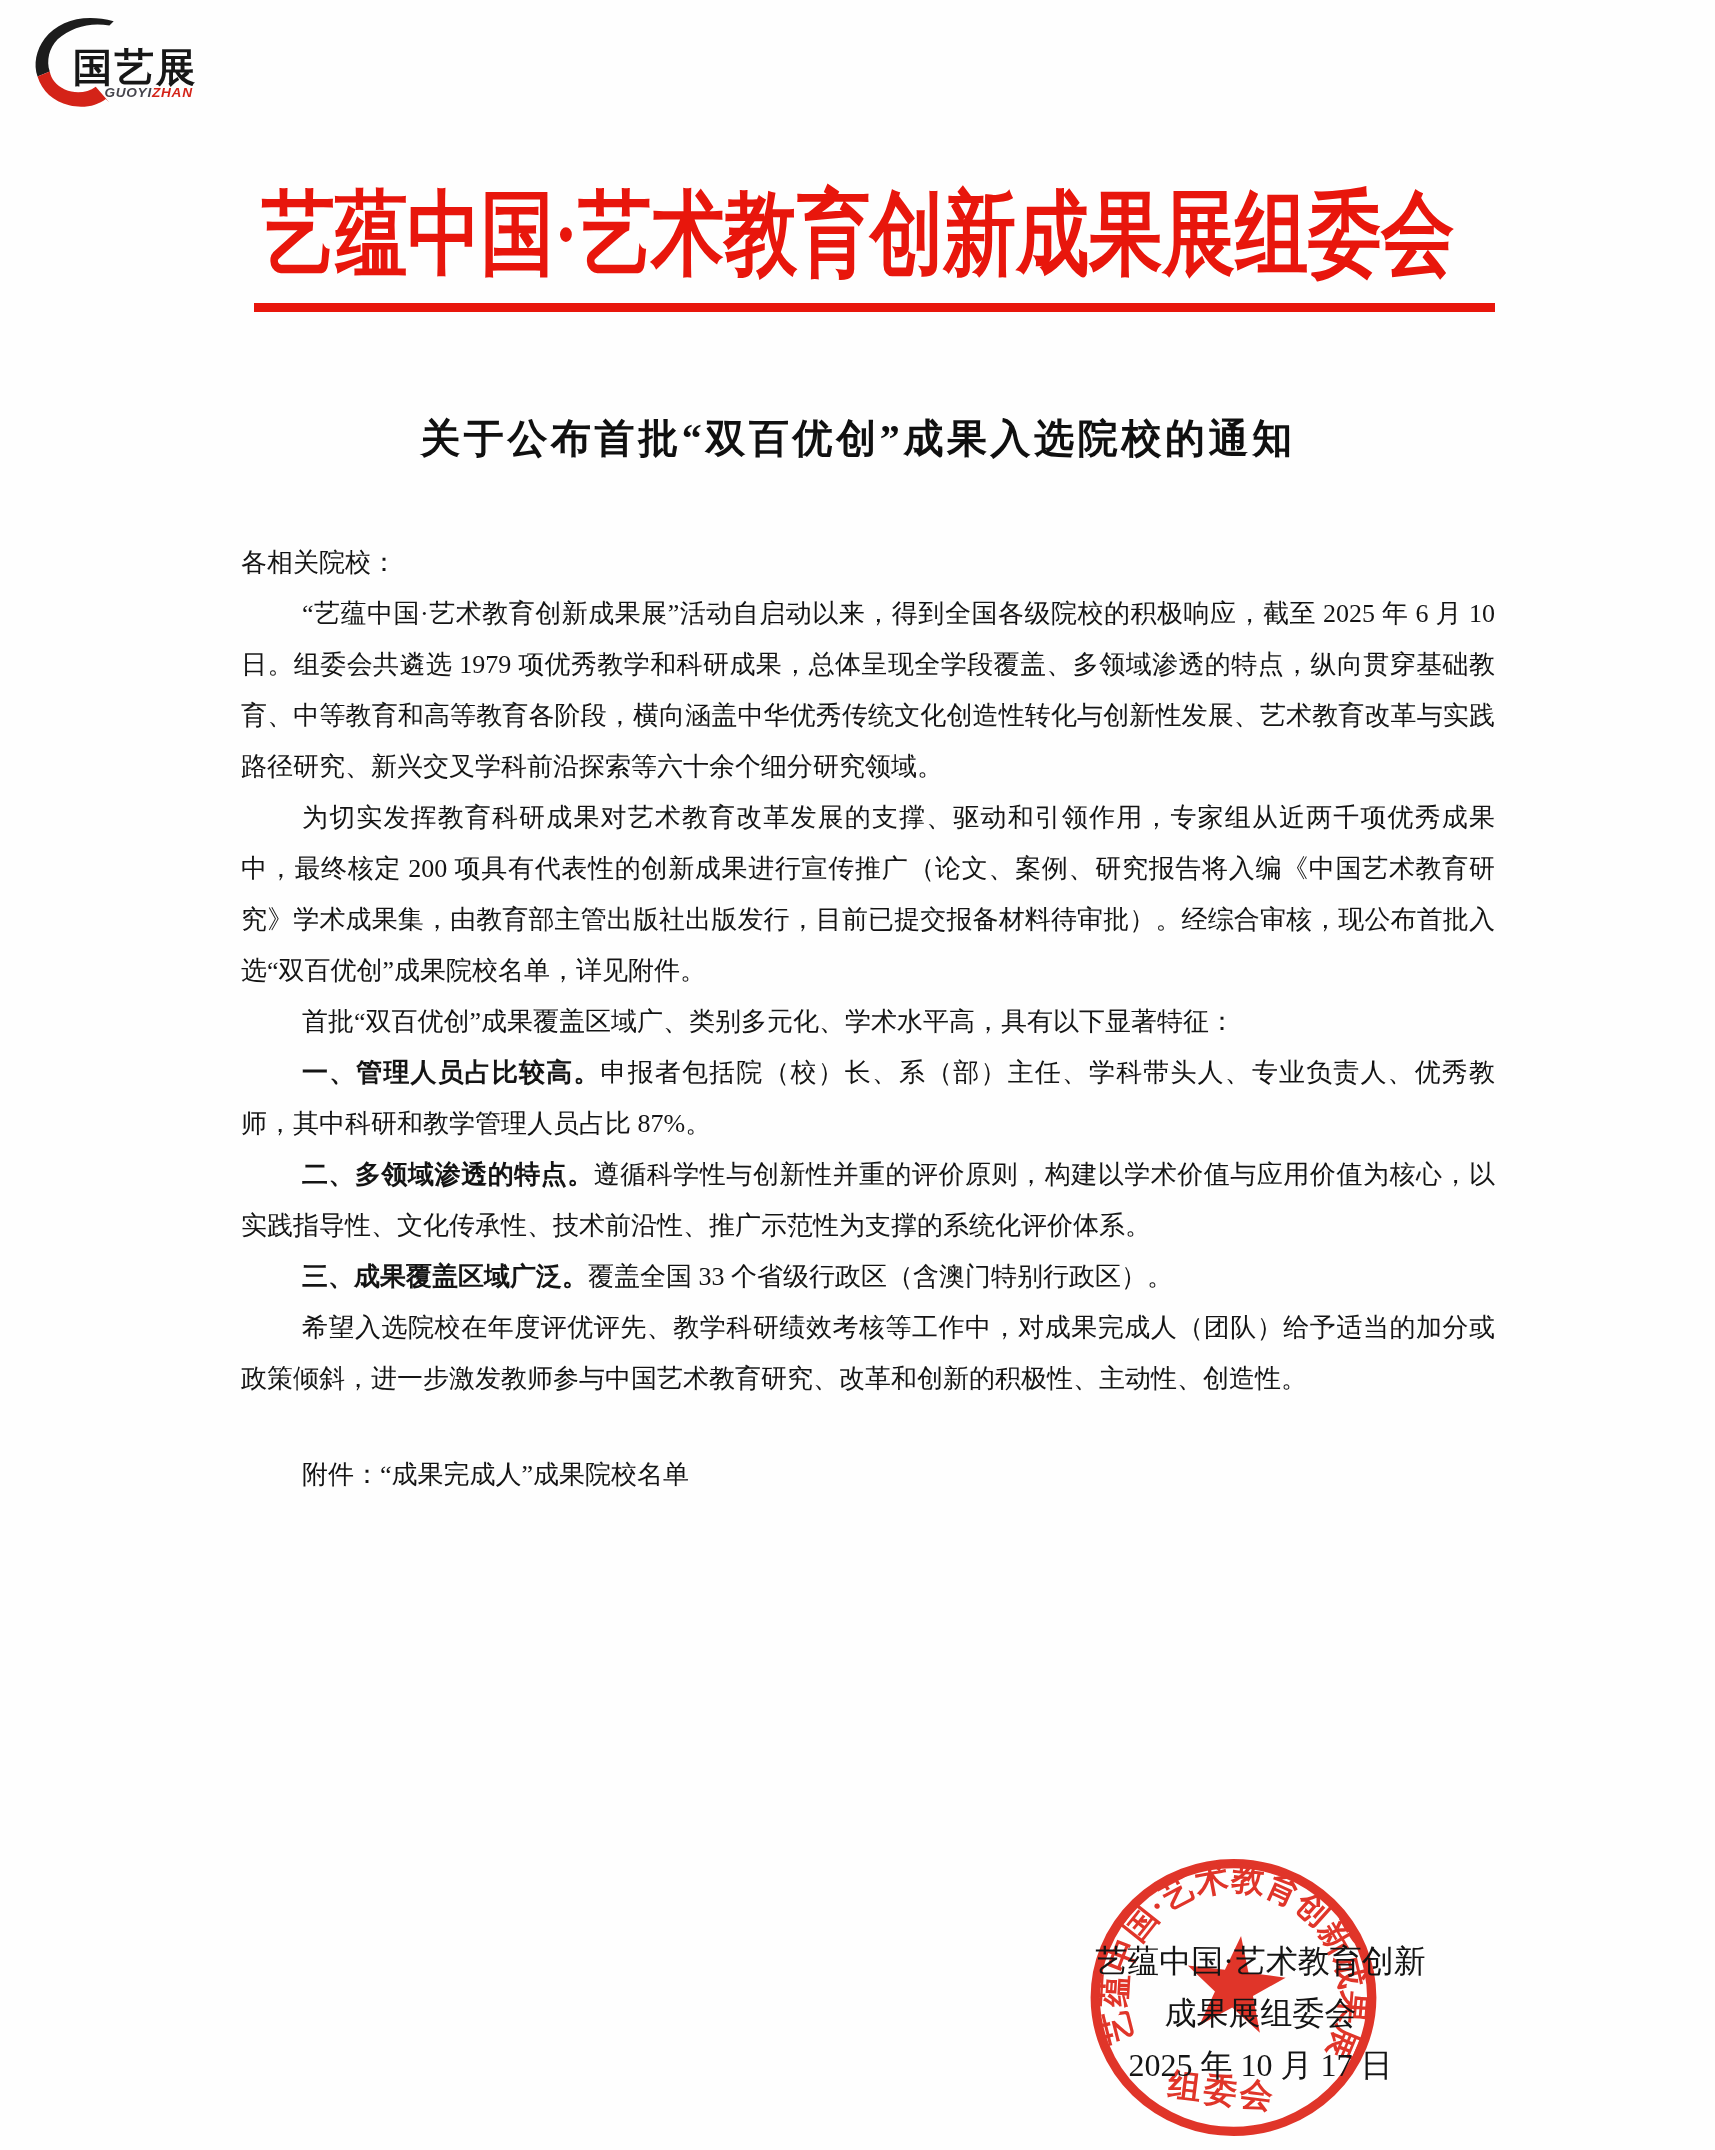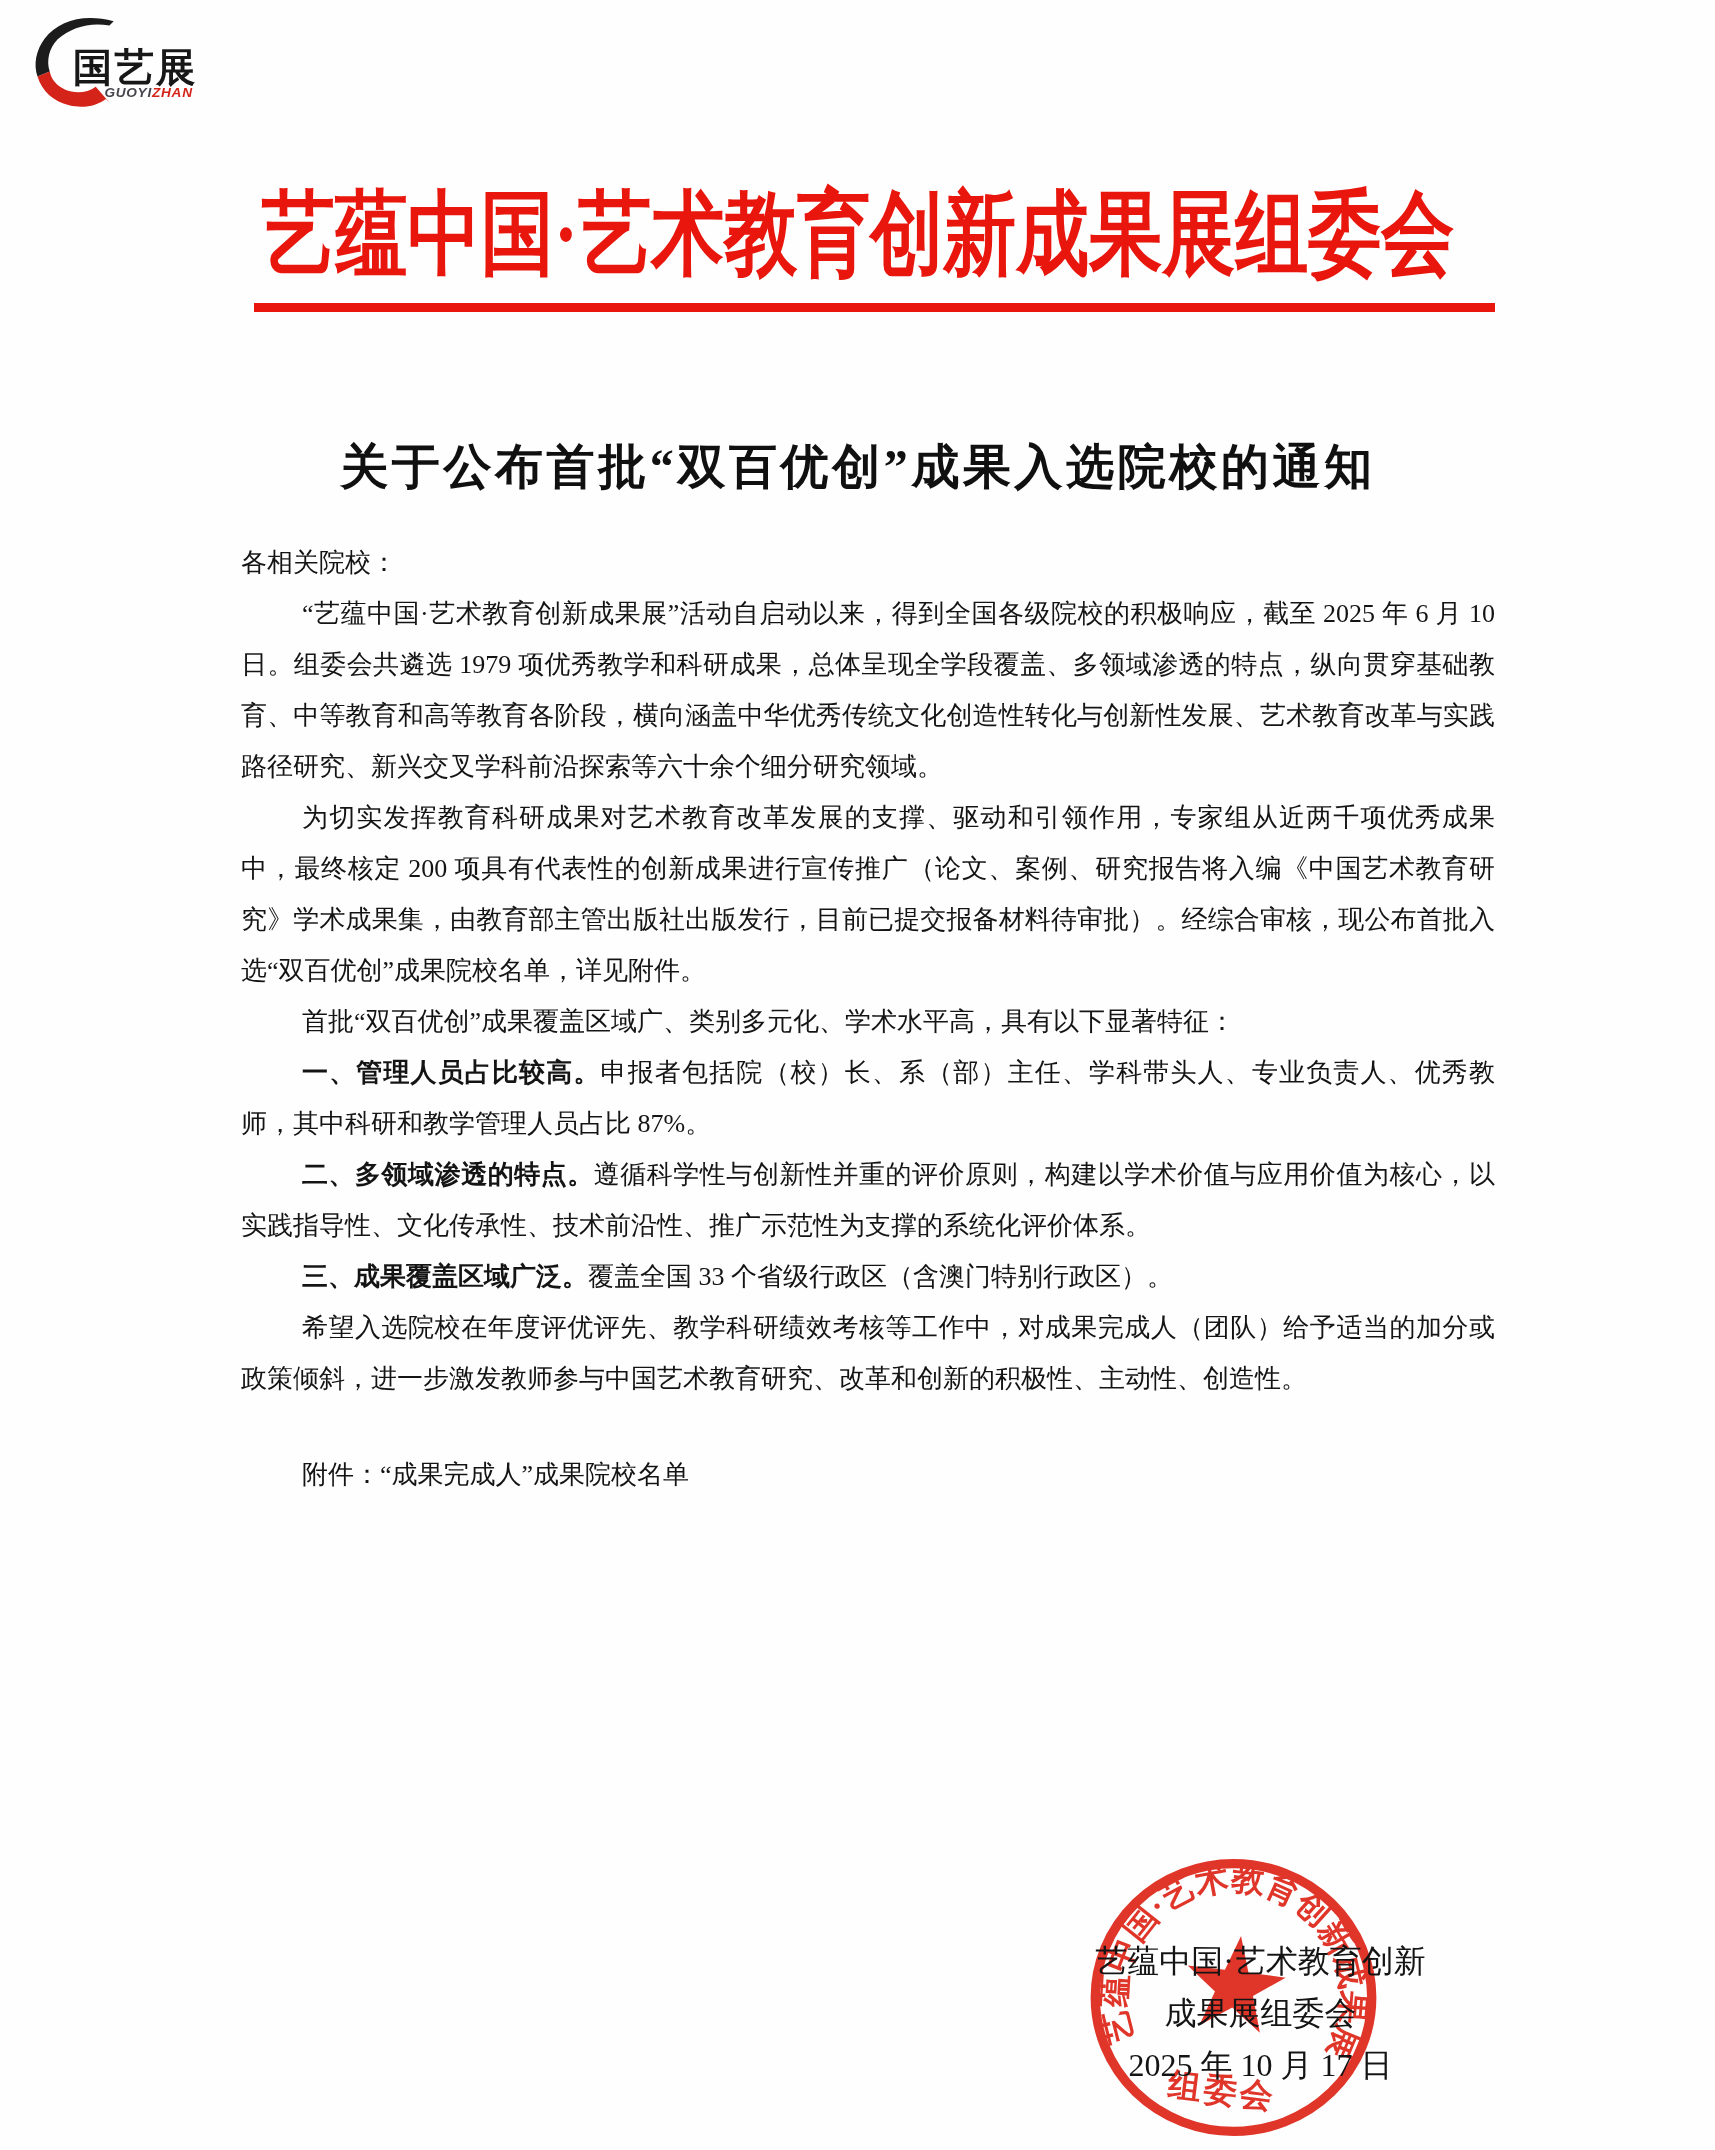--- a/index.html
+++ b/index.html
@@ -24,24 +24,23 @@
     letter-spacing:0px;
   }
   .red-rule {
     position:absolute; top:303px; left:254px;
     width:1241px; height:8.6px;
     background:#e8160c;
   }
   .doc-title {
     position:absolute; top:411px; left:0; right:0;
     text-align:center;
-    font-size:48px; font-weight:bold; color:#101010;
+    font-size:40px; font-weight:bold; color:#101010;
     letter-spacing:3.6px;
     white-space:nowrap;
-    margin-top:24px;
   }
   .body-wrap {
     position:absolute; top:537px; left:241px; width:1254px;
     font-size:26px; line-height:51px;
     text-align:justify;
     color:#141414;
   }
   .salutation { text-indent:0; }
   .body-p { text-indent:61px; margin:0; }
   .bold { font-weight:bold; }

